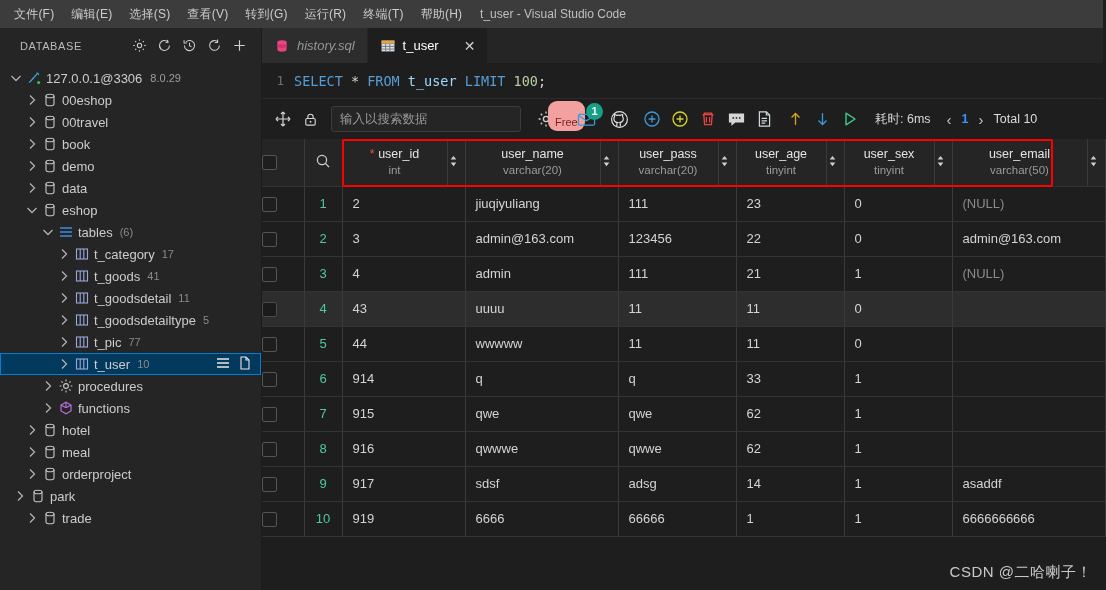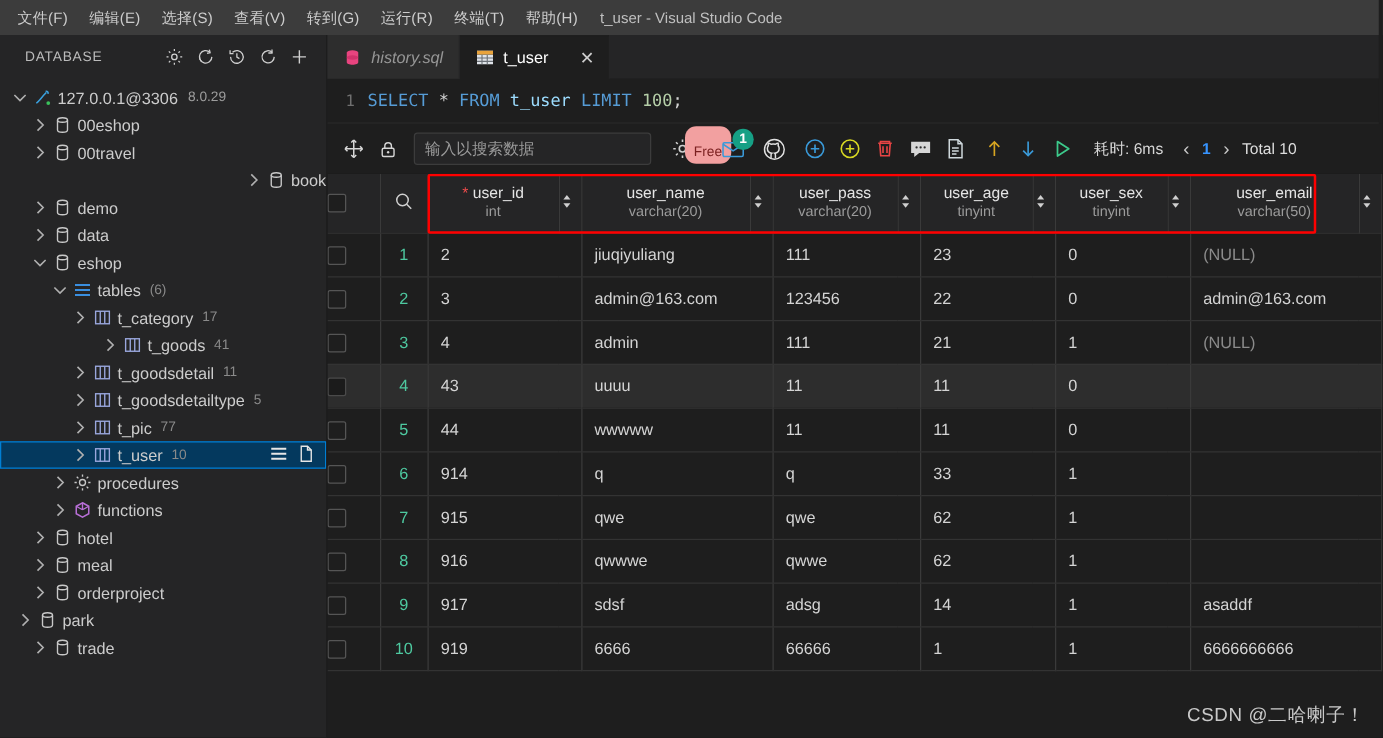--- a/index.html
+++ b/index.html
@@ -261,21 +261,21 @@
               </svg>
             </span>
             <span class="nicon">
               <svg width="16" height="16" viewBox="0 0 16 16" fill="none">
                 <ellipse cx="8" cy="4" rx="4" ry="1.8" stroke="#c8c8c8" stroke-width="1.1"></ellipse>
                 <path d="M4 4v8c0 1 1.8 1.8 4 1.8s4-.8 4-1.8V4" stroke="#c8c8c8" stroke-width="1.1"></path>
               </svg>
             </span>
             <span class="nlabel">00travel</span>
           </div>
-          <div class="node" style="padding-left: 24px; justify-content: flex-end;">
+          <div class="node" style="padding-left: 24px;">
             <span class="twisty">
               <svg width="16" height="16" viewBox="0 0 16 16" fill="none">
                 <path d="M6 3.5l4.5 4.5L6 12.5" stroke="#b0b0b0" stroke-width="1.3" fill="none"></path>
               </svg>
             </span>
             <span class="nicon">
               <svg width="16" height="16" viewBox="0 0 16 16" fill="none">
                 <ellipse cx="8" cy="4" rx="4" ry="1.8" stroke="#c8c8c8" stroke-width="1.1"></ellipse>
                 <path d="M4 4v8c0 1 1.8 1.8 4 1.8s4-.8 4-1.8V4" stroke="#c8c8c8" stroke-width="1.1"></path>
               </svg>
@@ -346,21 +346,21 @@
             </span>
             <span class="nicon">
               <svg width="16" height="16" viewBox="0 0 16 16" fill="none">
                 <rect x="2.5" y="3" width="11" height="10" stroke="#9aa7dd" stroke-width="1.1"></rect>
                 <path d="M6.2 3v10M9.8 3v10" stroke="#9aa7dd" stroke-width="1.1"></path>
               </svg>
             </span>
             <span class="nlabel">t_category</span>
             <span class="ncount">17</span>
           </div>
-          <div class="node" style="padding-left: 80px;">
+          <div class="node" style="padding-left: 56px;">
             <span class="twisty">
               <svg width="16" height="16" viewBox="0 0 16 16" fill="none">
                 <path d="M6 3.5l4.5 4.5L6 12.5" stroke="#b0b0b0" stroke-width="1.3" fill="none"></path>
               </svg>
             </span>
             <span class="nicon">
               <svg width="16" height="16" viewBox="0 0 16 16" fill="none">
                 <rect x="2.5" y="3" width="11" height="10" stroke="#9aa7dd" stroke-width="1.1"></rect>
                 <path d="M6.2 3v10M9.8 3v10" stroke="#9aa7dd" stroke-width="1.1"></path>
               </svg>

